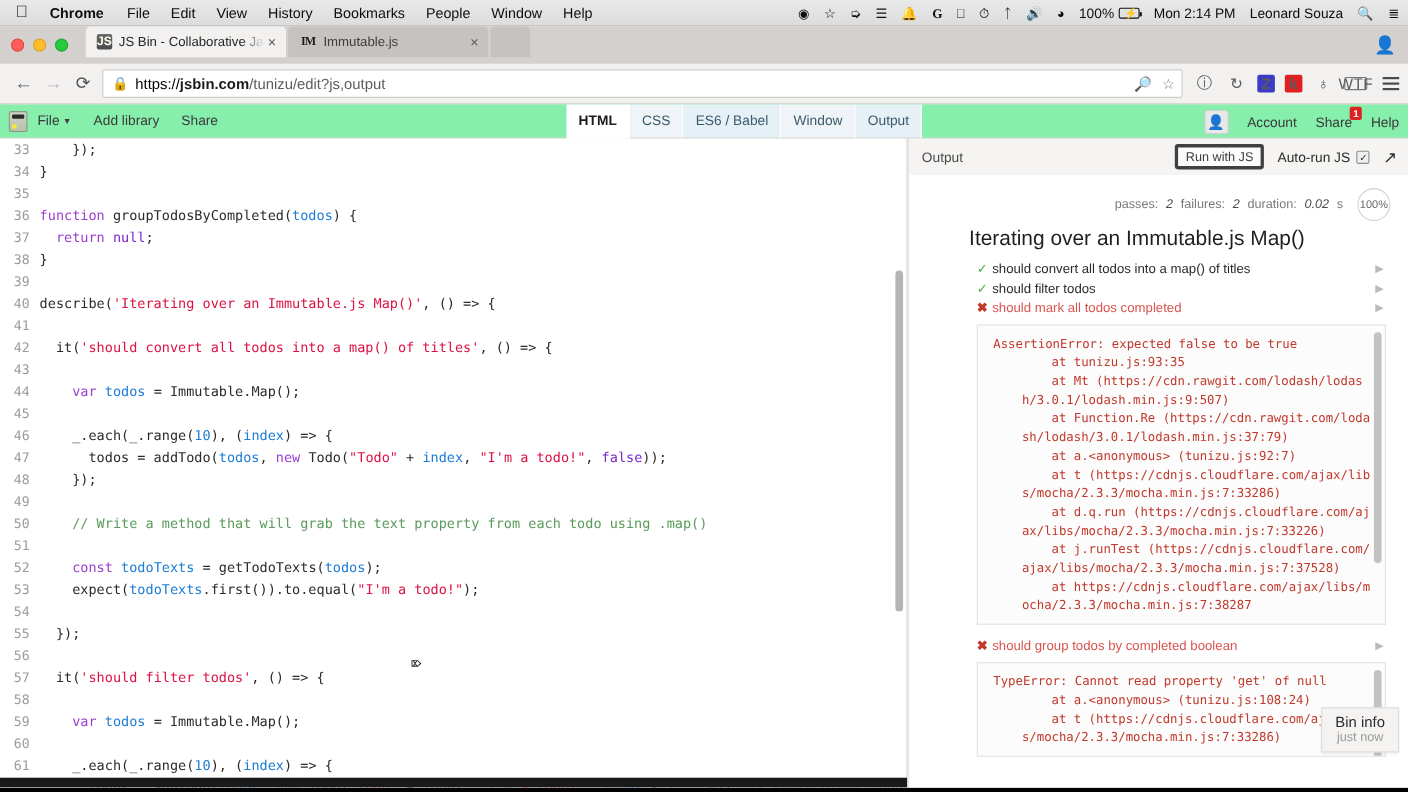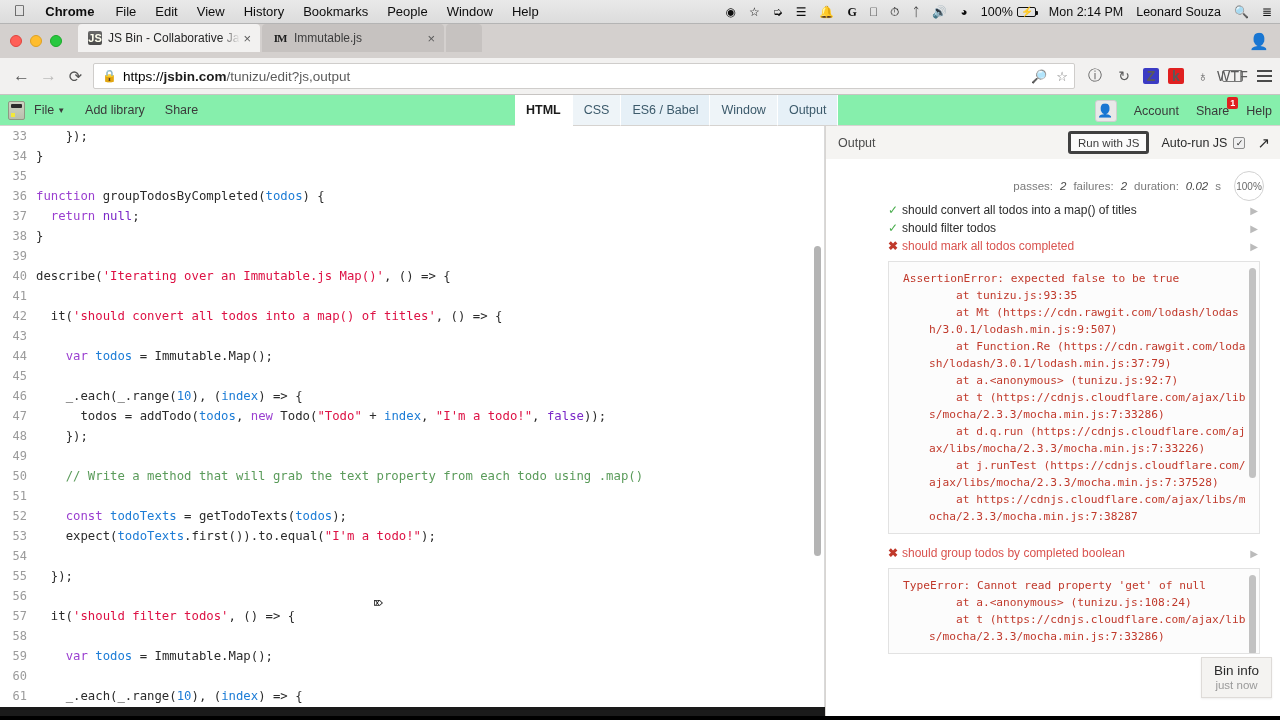--- a/index.html
+++ b/index.html
@@ -281,21 +281,21 @@
     position: relative; overflow: hidden;
   }
   .err-box .stack { padding-left: 26px; display:block; }
   .errbox-scroll {
     position: absolute; right: 3px; top: 6px; width: 7px; height: 210px;
     background: #c2c2c2; border-radius: 4px;
   }
   .errbox-scroll.short { height: 80px; }
 
   #bin-info {
-    position: absolute; right: 8px; bottom: 18px;
+    position: absolute; right: 8px; bottom: 32px;
     background: #f4f3f1; border: 1px solid #dedbd8;
     padding: 5px 12px 6px 12px; text-align: center; z-index: 20;
     box-shadow: 0 1px 2px rgba(0,0,0,.07);
   }
   #bin-info .bi-title { font-size: 13.5px; color: #2b2b2b; }
   #bin-info .bi-sub { font-size: 11.5px; color: #9a9a9a; margin-top: 1px; }
 
   #bottom-strip { height: 8px; background: #000; width: 100%; }
   #left-bottom-black {
     position: absolute; left: 0; bottom: 0; width: 825px; height: 9px; background: #1a1a1a;
@@ -447,20 +447,21 @@
           <span>passes:</span>
           <em>2</em>
           <span>failures:</span>
           <em>2</em>
           <span>duration:</span>
           <em>0.02</em>
             <span>s</span>
           <span class="pct-circle">100%</span>
         </div>
 
+        <div id="suite-title">Iterating over an Immutable.js Map()</div>
 
         <div class="test-row pass">
           <span class="mark">✓</span>
           <span>should convert all todos into a map() of titles</span>
           <span class="dur">▶</span>
         </div>
         <div class="test-row pass">
           <span class="mark">✓</span>
           <span>should filter todos</span>
           <span class="dur">▶</span>

